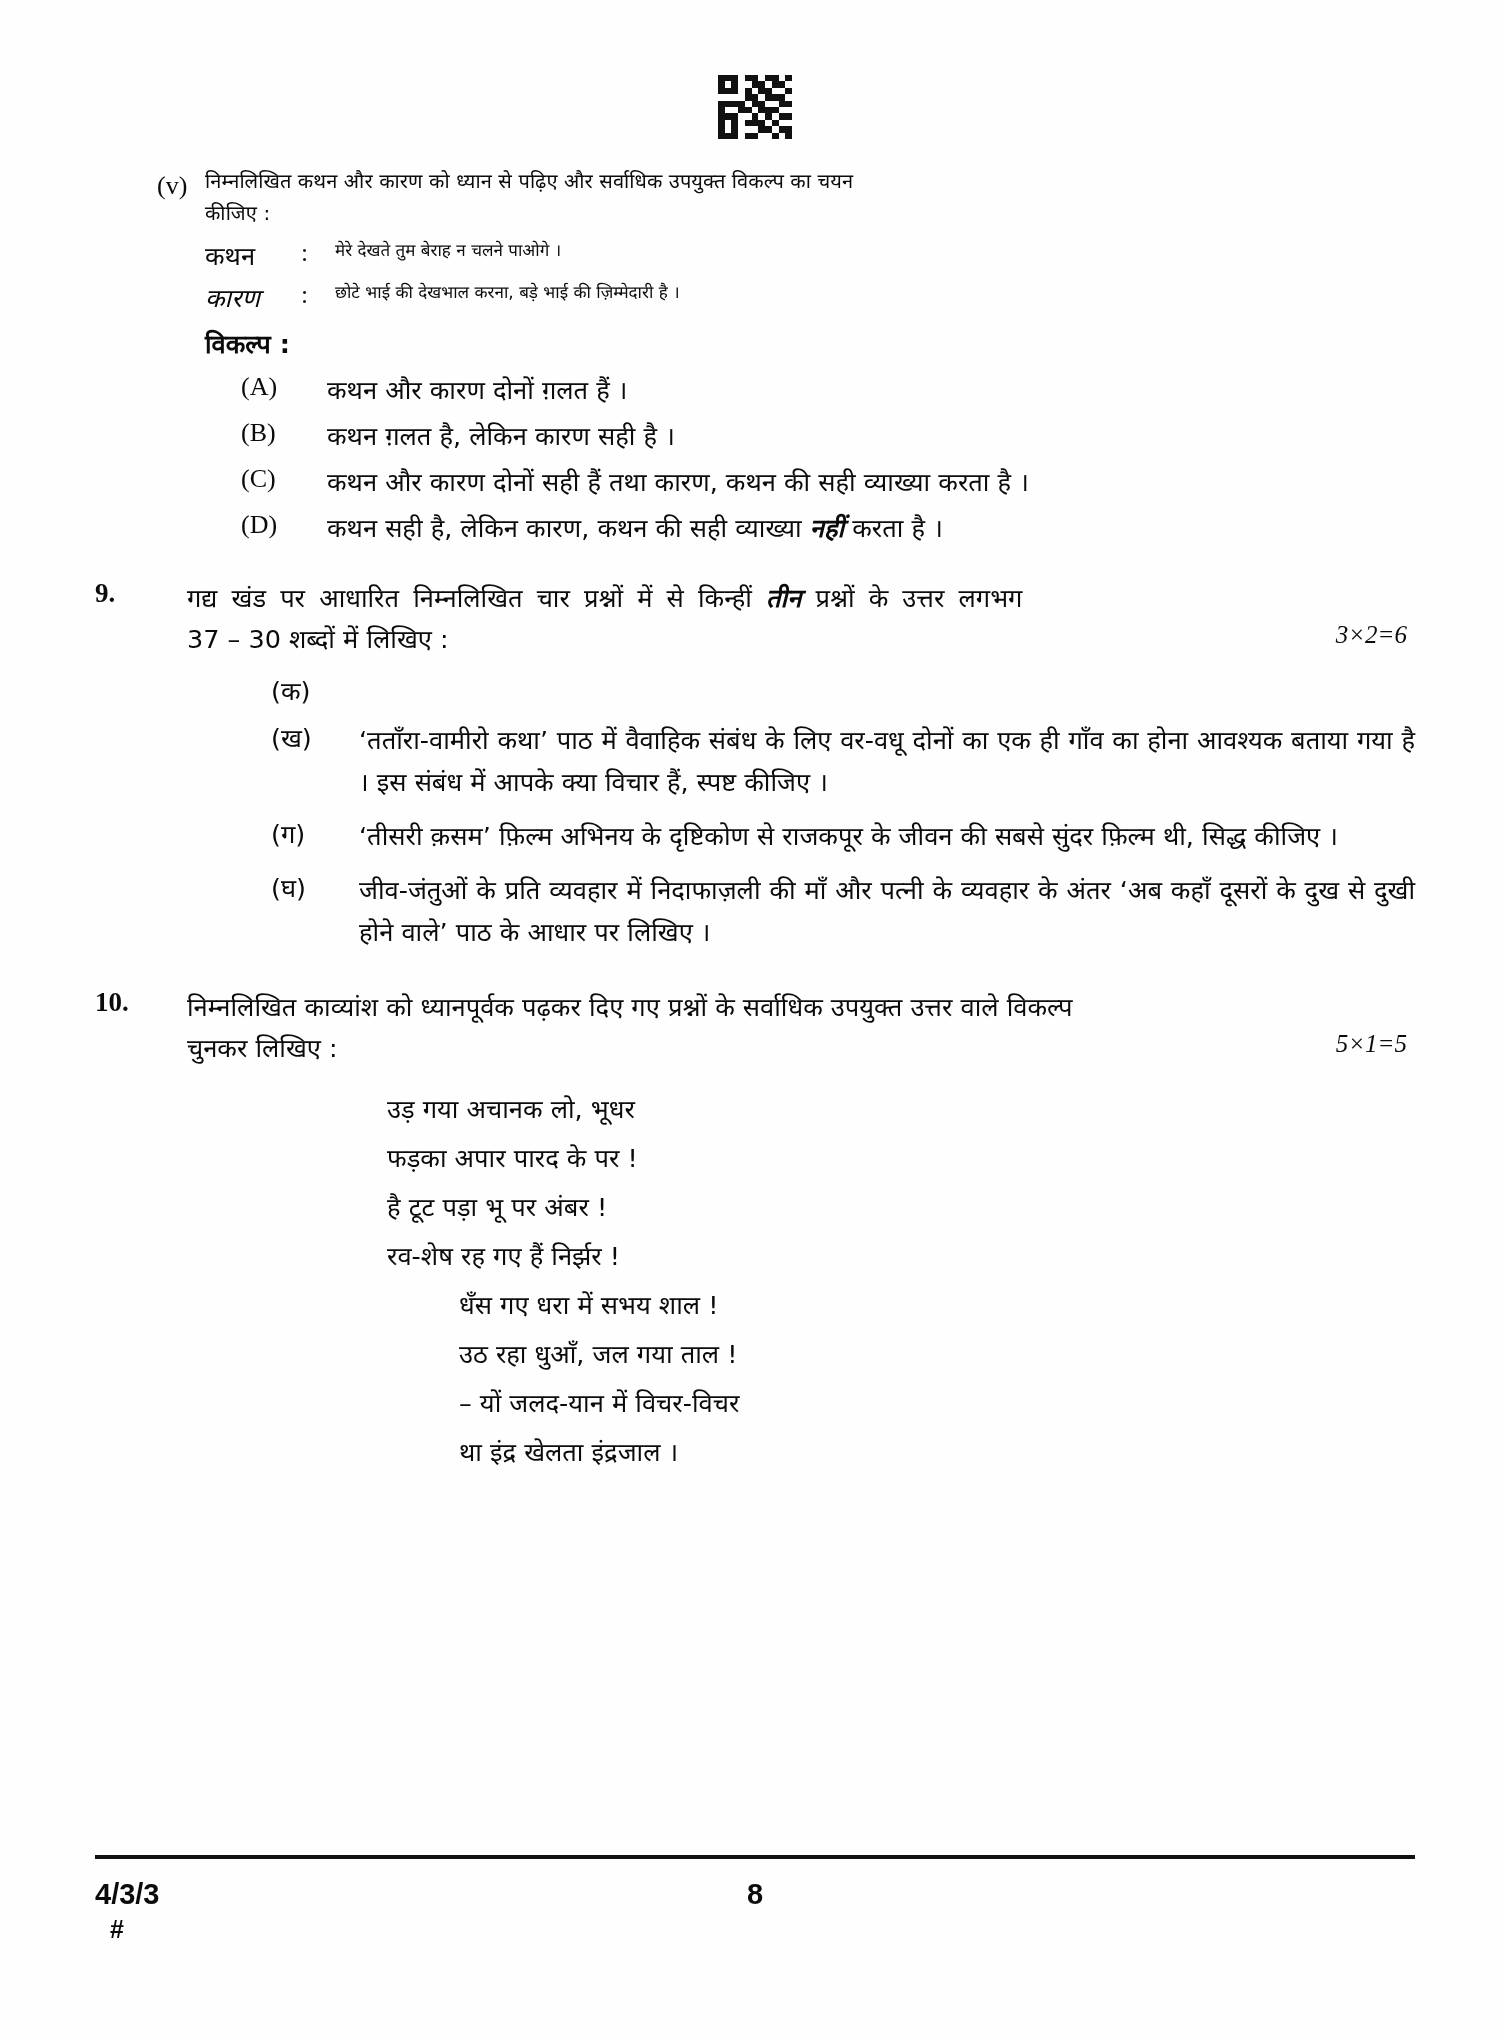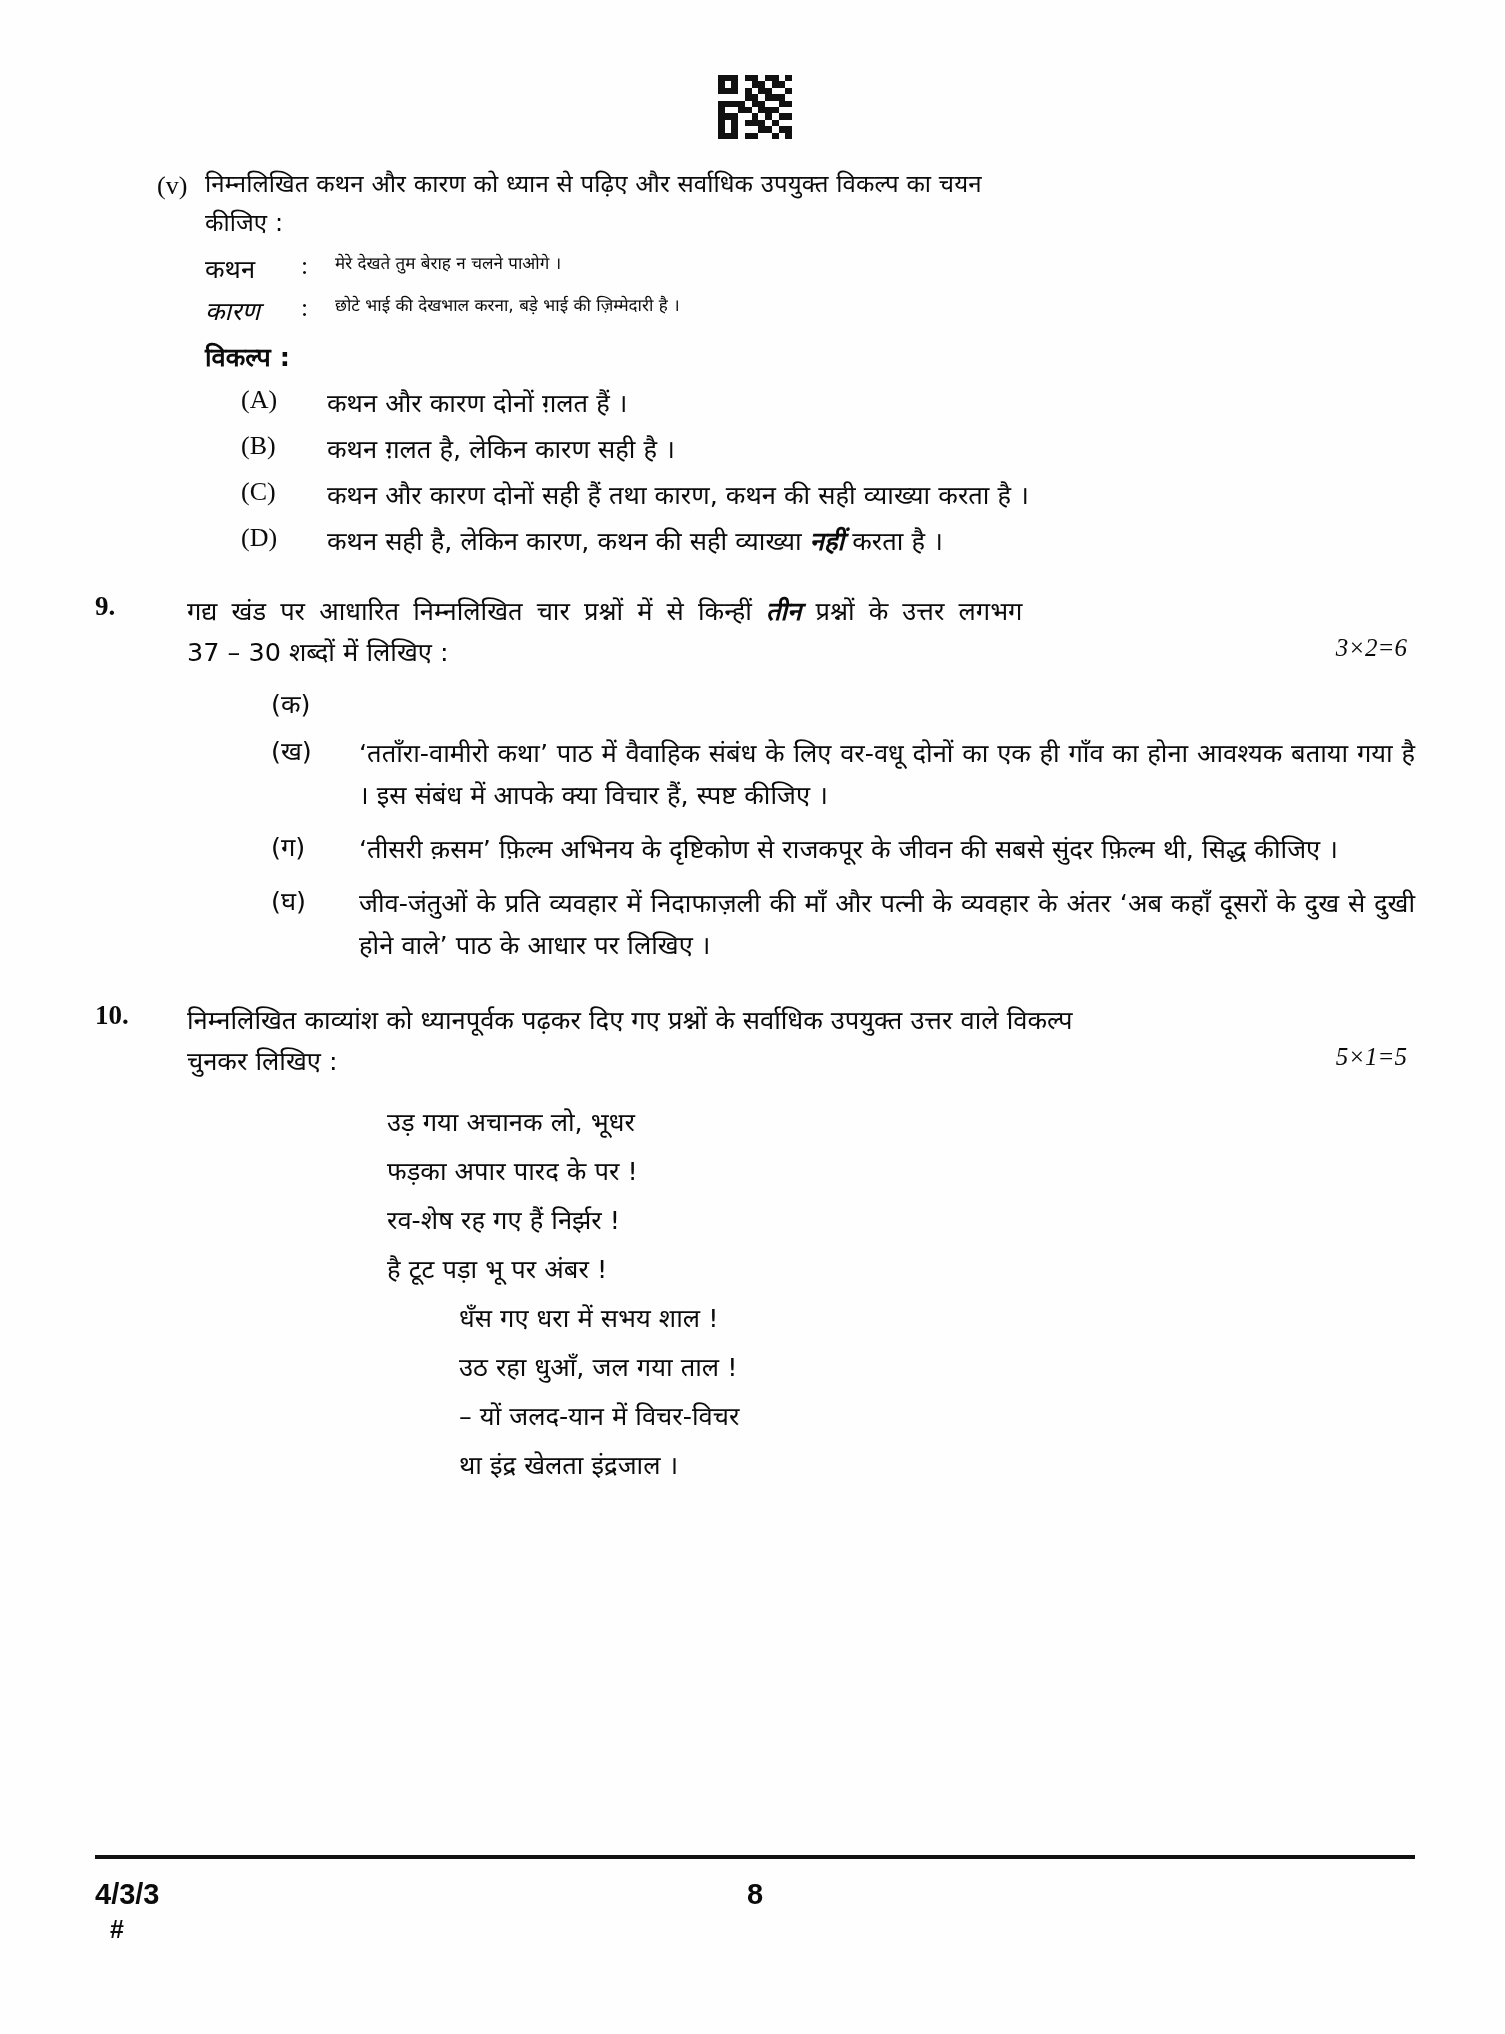--- a/index.html
+++ b/index.html
@@ -40,21 +40,21 @@
     display: grid;
     grid-template-columns: repeat(11, 1fr);
     grid-template-rows: repeat(10, 1fr);
     gap: 0;
   }
   .qr i { display: block; background: transparent; }
   .qr i.on { background: #111; }
 
   .hi {
     font-family: "DejaVu Sans", "Liberation Sans", sans-serif;
-    font-size: 24px;
+    font-size: 20px;
     line-height: 1.62;
     letter-spacing: 0.1px;
   }
   .lat {
     font-family: "Liberation Serif", "DejaVu Serif", serif;
     font-size: 26px;
   }
   .boldital { font-weight: 700; font-style: italic; }
 
   
@@ -401,22 +401,22 @@
       <div class="qbody">
         <div class="lineA" style="text-align:justify;">निम्नलिखित काव्यांश को ध्यानपूर्वक पढ़कर दिए गए प्रश्नों के सर्वाधिक उपयुक्त उत्तर वाले विकल्प</div>
         <div style="position:relative;">
           <div class="lineA">चुनकर लिखिए :</div>
           <div class="marks" style="top:2px;">5×1=5</div>
         </div>
 
         <div class="poem">
           <div>उड़ गया अचानक लो, भूधर</div>
           <div>फड़का अपार पारद के पर !</div>
+          <div>है टूट पड़ा भू पर अंबर !</div>
           <div>रव-शेष रह गए हैं निर्झर !</div>
-          <div>है टूट पड़ा भू पर अंबर !</div>
           <div class="ind">धँस गए धरा में सभय शाल !</div>
           <div class="ind">उठ रहा धुआँ, जल गया ताल !</div>
           <div class="ind">– यों जलद-यान में विचर-विचर</div>
           <div class="ind">था इंद्र खेलता इंद्रजाल ।</div>
         </div>
       </div>
     </div>
 
   </div>
 

